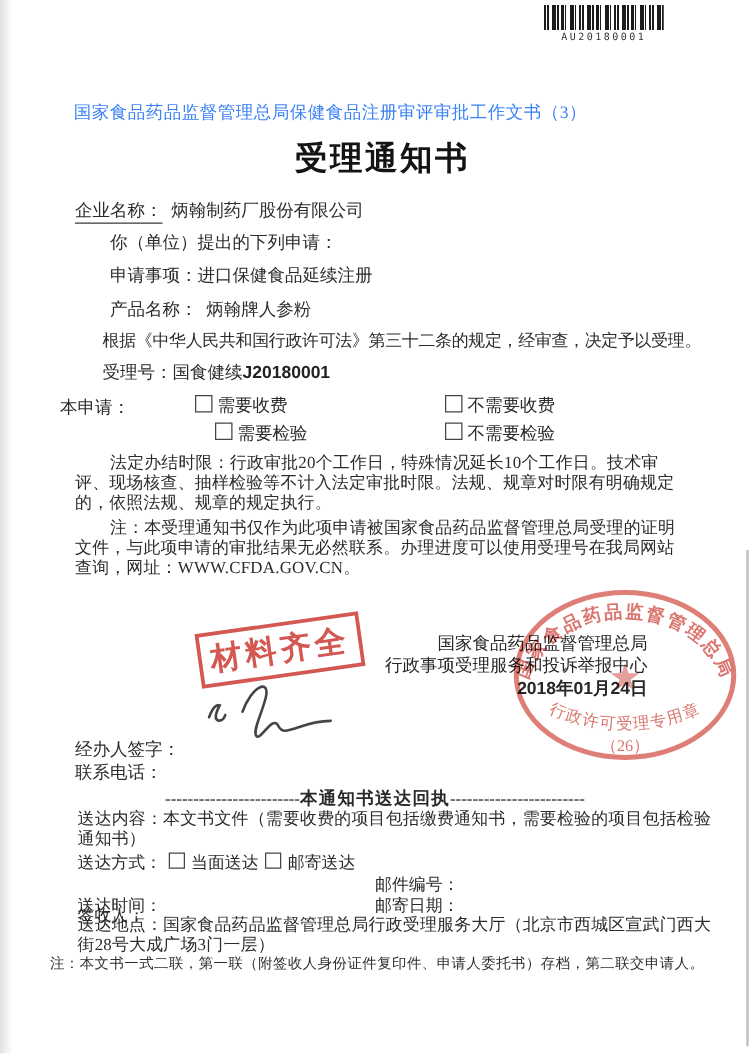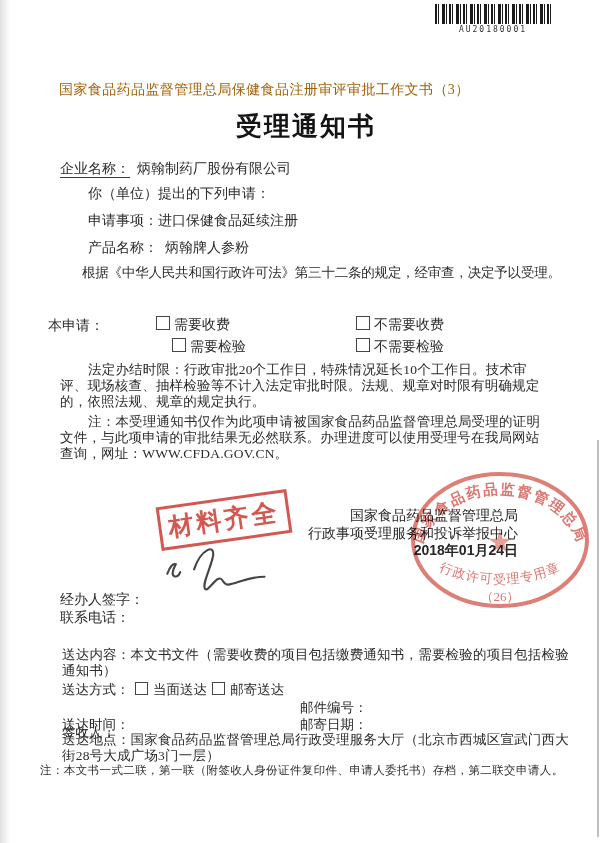--- a/index.html
+++ b/index.html
@@ -13,29 +13,29 @@
     font-family:"Liberation Serif","DejaVu Serif",serif;
     color:var(--ink);overflow:hidden;
   }
   
   .page .scan-left{position:absolute;left:0;top:0;bottom:0;width:10px;
     background:linear-gradient(90deg,rgba(120,120,120,.22),rgba(255,255,255,0));pointer-events:none;}
   .page .scan-right{position:absolute;right:1px;top:440px;bottom:6px;width:2px;
     background:rgba(95,95,95,.4);pointer-events:none;}
   .abs{position:absolute;white-space:nowrap;}
   
-  .barcode{position:absolute;left:435px;top:4px;width:116px;text-align:center;}
+  .barcode{position:absolute;left:435px;top:4px;width:96px;text-align:center;}
   .barcode .bars{height:20px;background:
     repeating-linear-gradient(90deg,
       #1b1b1b 0 2px, transparent 2px 3px,
       #1b1b1b 3px 4px, transparent 4px 7px,
       #1b1b1b 7px 10px, transparent 10px 11px,
       #1b1b1b 11px 12px, transparent 12px 14px);}
   .barcode .code{font-family:"DejaVu Sans Mono",monospace;font-size:8px;letter-spacing:2px;color:#333;margin-top:1px;}
-  .doc-type{left:59px;top:81px;font-size:14px;letter-spacing:.4px;color:#a16207;}
+  .doc-type{left:59px;top:81px;font-size:14px;letter-spacing:.4px;color:#3b82f6;}
   .title{left:0;top:109px;width:100%;text-align:center;font-size:26px;font-weight:bold;
     letter-spacing:2px;color:#141414;transform:translateX(6px);}
   .line{font-size:14px;color:#2b2b2b;}
   .u{border-bottom:1px solid #3a3a3a;padding-bottom:1px;}
   .gap{display:inline-block;width:7px;}
   .para{position:absolute;font-size:13.5px;line-height:16px;color:#2b2b2b;letter-spacing:.2px;white-space:normal;}
   .indent{text-indent:28px;}
   .bnum{font-family:"Liberation Sans","DejaVu Sans",sans-serif;font-weight:bold;font-size:13.5px;color:#222;}
   .cb{display:inline-block;width:12px;height:12px;border:1.5px solid #454545;vertical-align:-1px;margin-right:4px;background:transparent;}
   .cb.sm{width:11px;height:11px;vertical-align:-1px;margin:0 5px 0 2px;}
@@ -78,20 +78,23 @@
   <div class="abs line" style="left:88px;top:212px;">
     <span>申请事项：</span><span>进口保健食品延续注册</span>
   </div>
 
   <div class="abs line" style="left:88px;top:239px;">
     <span>产品名称：</span><span class="gap"></span><span>炳翰牌人参粉</span>
   </div>
 
   <div class="abs line" style="left:82px;top:264px;font-size:13.5px;letter-spacing:-0.2px;">根据《中华人民共和国行政许可法》第三十二条的规定，经审查，决定予以受理。</div>
 
+  <div class="abs line" style="left:82px;top:289px;">
+    <span>受理号：</span><span>国食健续</span><span class="bnum" style="font-size:14px;">J20180001</span>
+  </div>
 
   <div class="abs line" style="left:48px;top:317px;">本申请：</div>
   <div class="abs line" style="left:156px;top:316px;">
     <span class="cb"></span><span>需要收费</span>
   </div>
   <div class="abs line" style="left:356px;top:316px;">
     <span class="cb"></span><span>不需要收费</span>
   </div>
   <div class="abs line" style="left:172px;top:338px;">
     <span class="cb"></span><span>需要检验</span>
@@ -133,20 +136,23 @@
       <text font-size="13" fill="#cf4a42" letter-spacing="1" font-family="Liberation Serif, serif">
         <textPath href="#arcInner" startOffset="50%" text-anchor="middle">行政许可受理专用章</textPath>
       </text>
       <text x="95" y="133" font-size="13" fill="#cf4a42" text-anchor="middle">（26）</text>
     </g>
   </svg>
 
   <div class="abs line" style="left:60px;top:591px;">经办人签字：</div>
   <div class="abs line" style="left:60px;top:609px;">联系电话：</div>
 
+  <div class="abs divider">
+    <span>------------------------</span><b>本通知书送达回执</b><span>------------------------</span>
+  </div>
 
   <div class="para" style="left:62px;top:647px;width:508px;">送达内容：本文书文件（需要收费的项目包括缴费通知书，需要检验的项目包括检验通知书）</div>
 
   <div class="abs line" style="left:62px;top:681px;font-size:13.5px;">
     <span>送达方式：</span>
     <span class="cb sm"></span><span>当面送达</span>
     <span class="cb sm"></span><span>邮寄送达</span>
   </div>
 
   <div class="abs line" style="left:62px;top:724px;font-size:13.5px;">签收人：</div>

